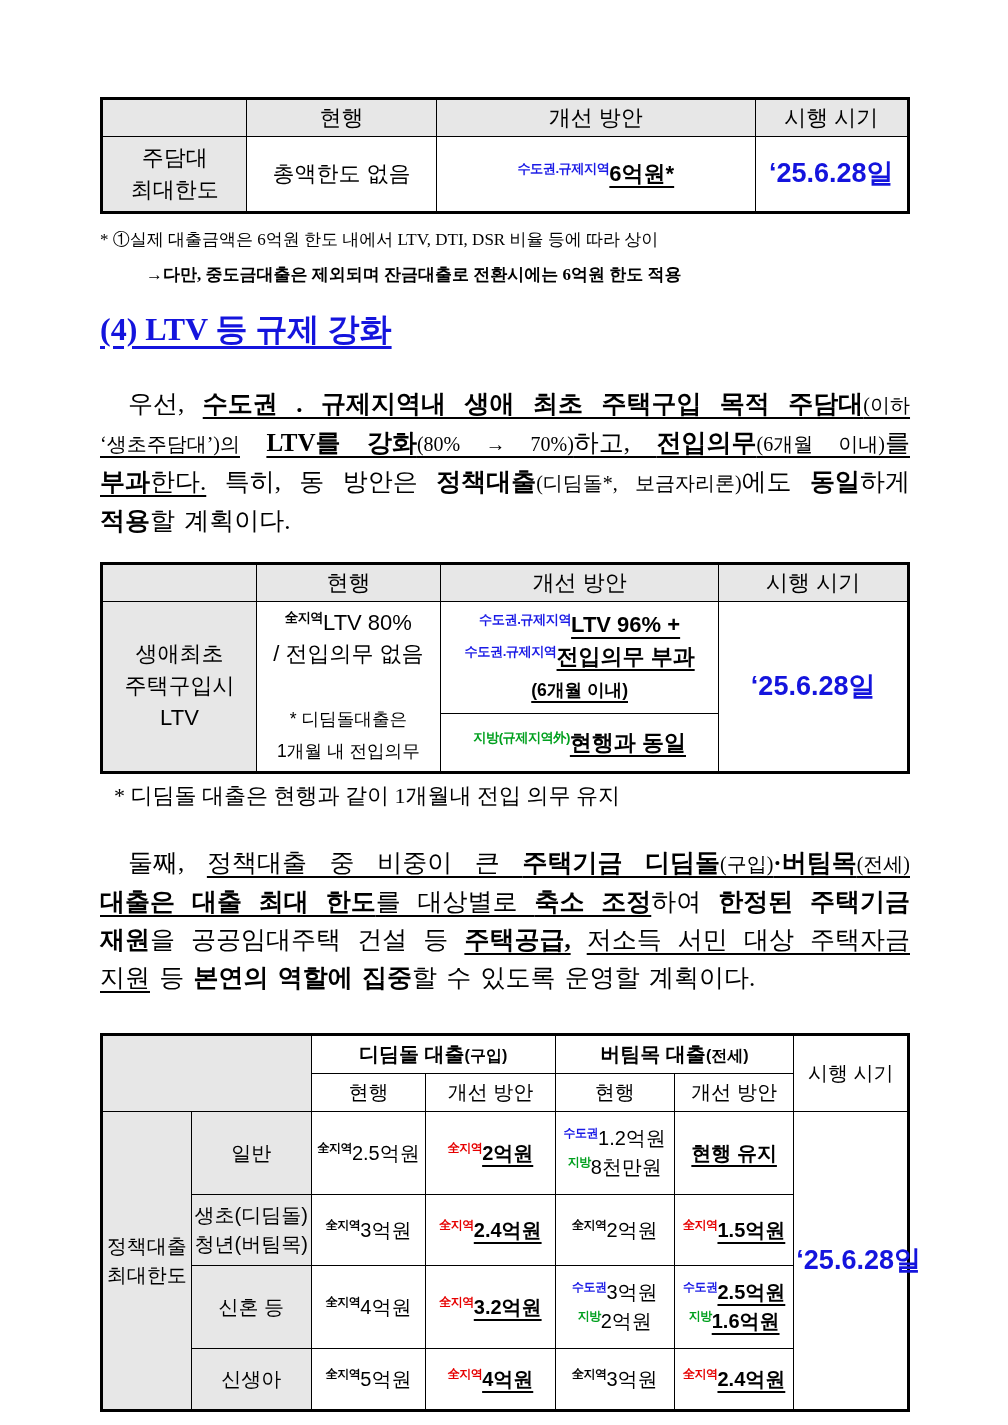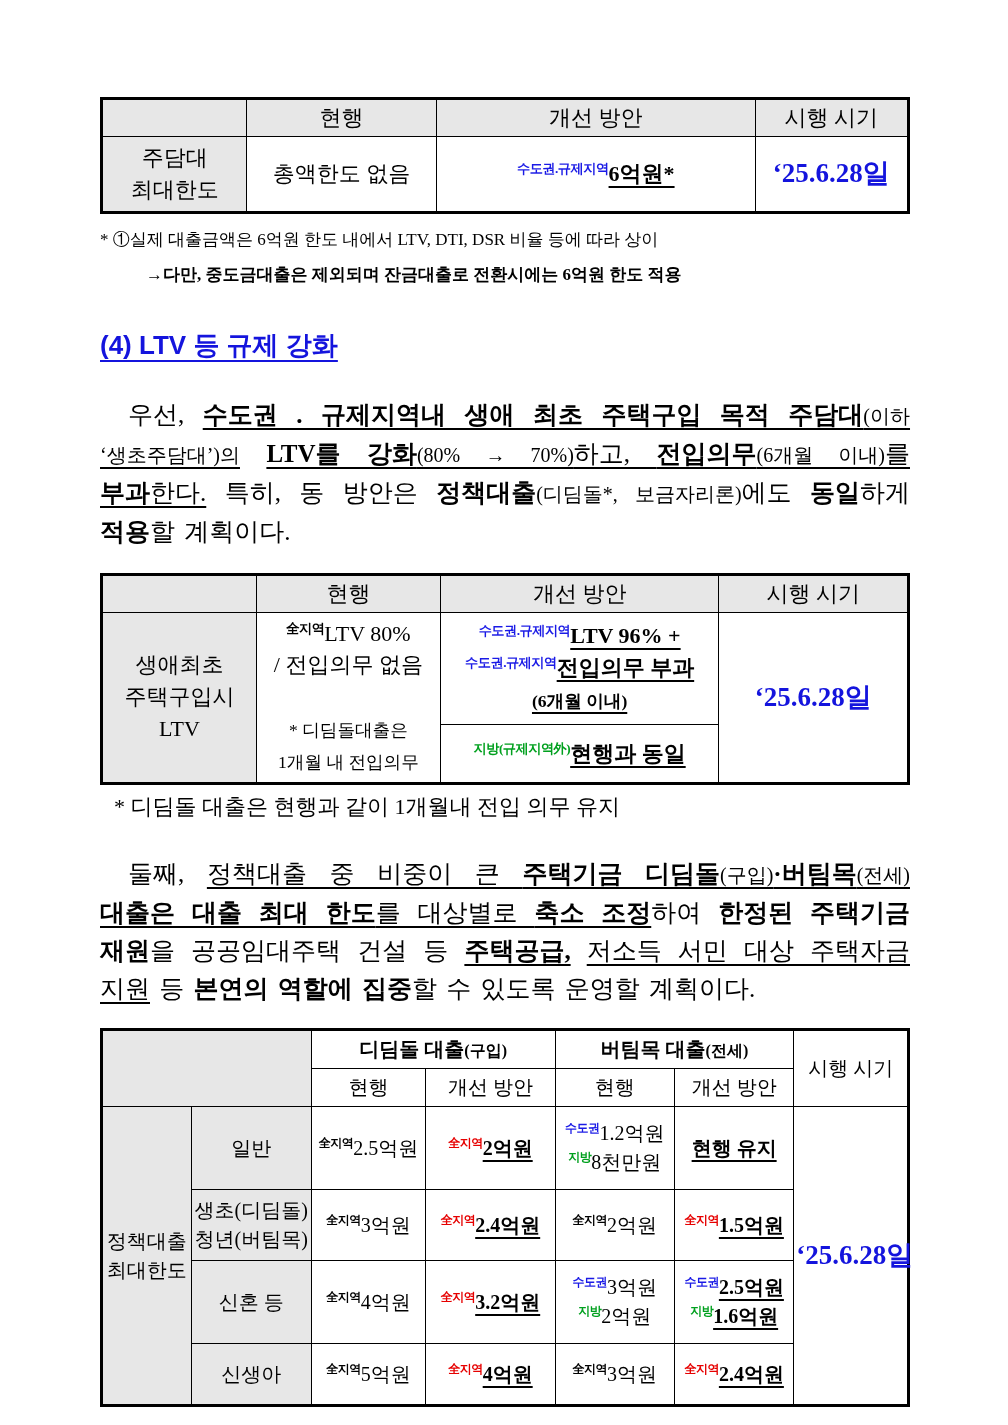--- a/index.html
+++ b/index.html
@@ -23,52 +23,52 @@
   .green{color:var(--sup-green);}
   .date{color:var(--accent-blue);font-weight:bold;}
   
   p.body{
     font-size:25px;line-height:38px;text-align:justify;
     word-break:keep-all;word-spacing:3px;
     margin:0;
   }
   p.body{text-indent:28px;margin-top:33px;}
   .heading{
-    font-family:Liberation Sans, sans-serif;
-    font-size:26px;font-weight:bold;color:var(--accent-blue);
+    font-family:Liberation Serif, serif;
+    font-size:32px;font-weight:bold;color:var(--accent-blue);
     text-decoration:underline;text-underline-offset:6px;
-    margin:36px 0 0 0;
+    margin:16px 0 0 0;
   }
   
   .fnblock{margin:8px 0 0 0;font-size:17px;line-height:35px;word-break:keep-all;}
   .fn{margin:0;}
   .fn.ind1{padding-left:22px;}
   .fn.ind2{padding-left:46px;font-weight:bold;}
   .fn2{margin:7px 0 0 14px;font-size:22px;}
   
   table{
     width:100%;border-collapse:collapse;table-layout:fixed;
-    font-family:Liberation Serif, serif;
+    font-family:Liberation Sans, sans-serif;
     border:3px solid #000;
   }
   td{
     border:1.6px solid #000;
     text-align:center;vertical-align:middle;
     padding:5px 3px;
     font-size:22px;line-height:1.45;
     word-break:keep-all;
   }
   .th{background:var(--header-bg);}
   .hrow td{height:30px;padding:2px;}
   table.t3 td{font-size:20px;padding:4px 2px;}
   table.t3 .hrow td{height:28px;}
   .tdate{font-size:27px;}
   .mt-t1{margin-top:0;}
   .mt-t2{margin-top:22px;}
-  .mt-t3{margin-top:20px;border-radius:13px;}
+  .mt-t3{margin-top:36px;border-radius:13px;}
   .mt-p1{margin-top:16px;}
   .mt-p2{margin-top:36px;}
   .mt-p3{margin-top:28px;}
 </style>
 </head>
 <body>
 
 <div class="page">
 
   <table class="t1 mt-t1">

